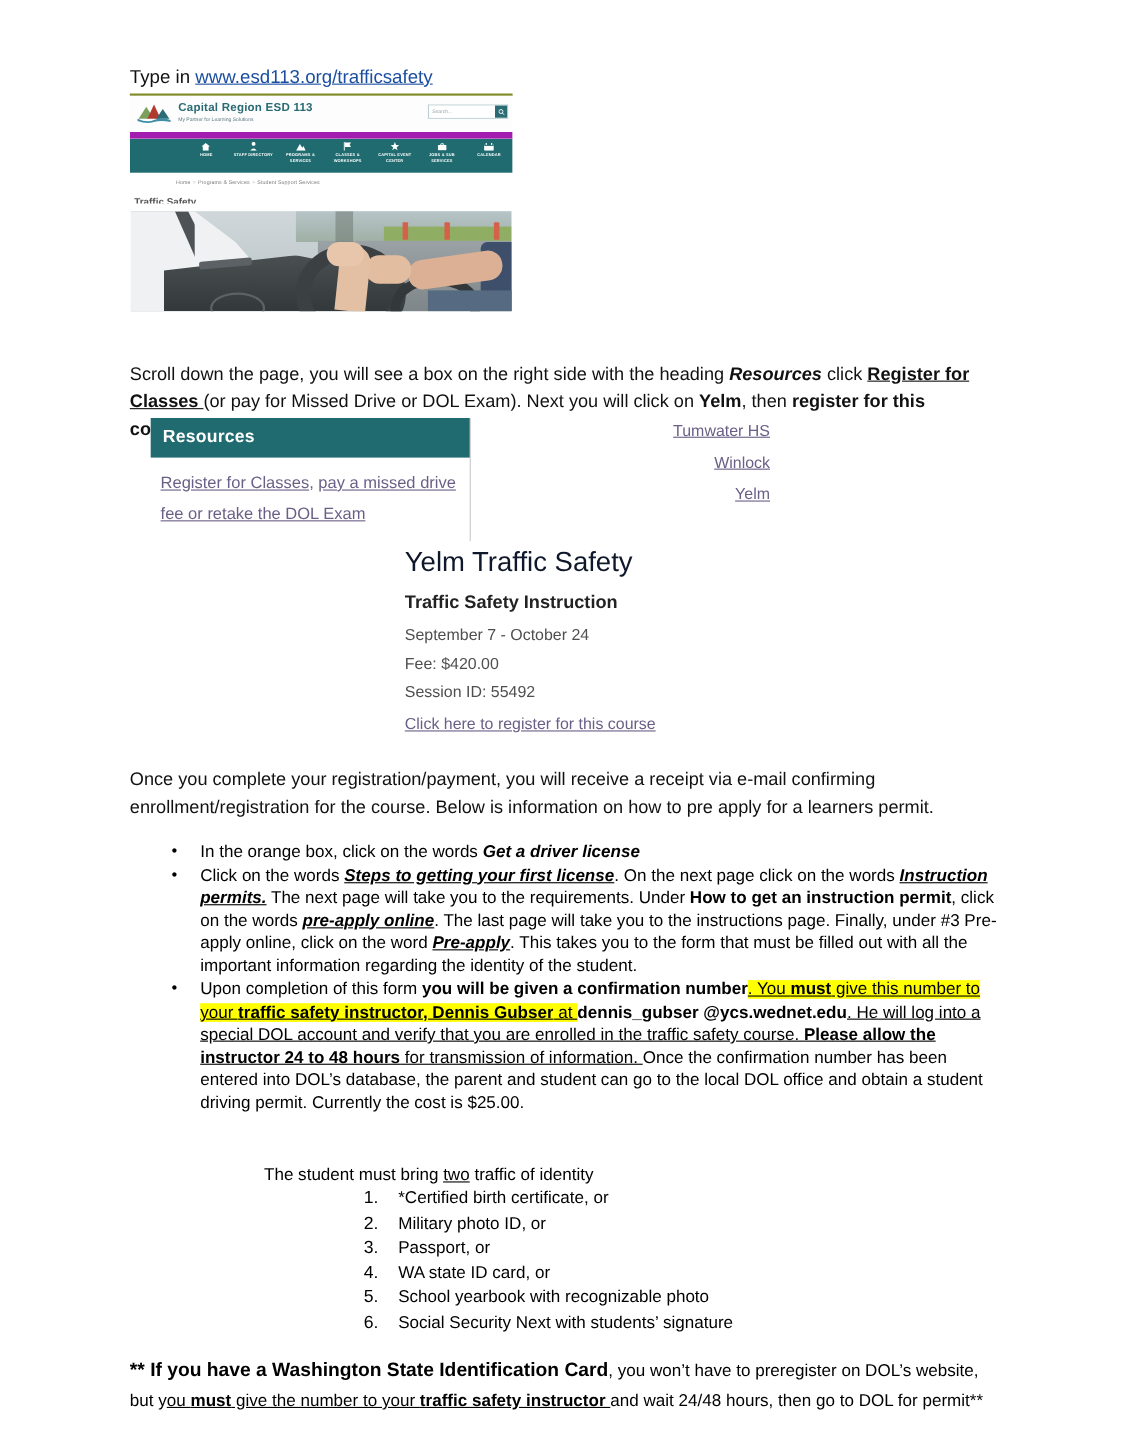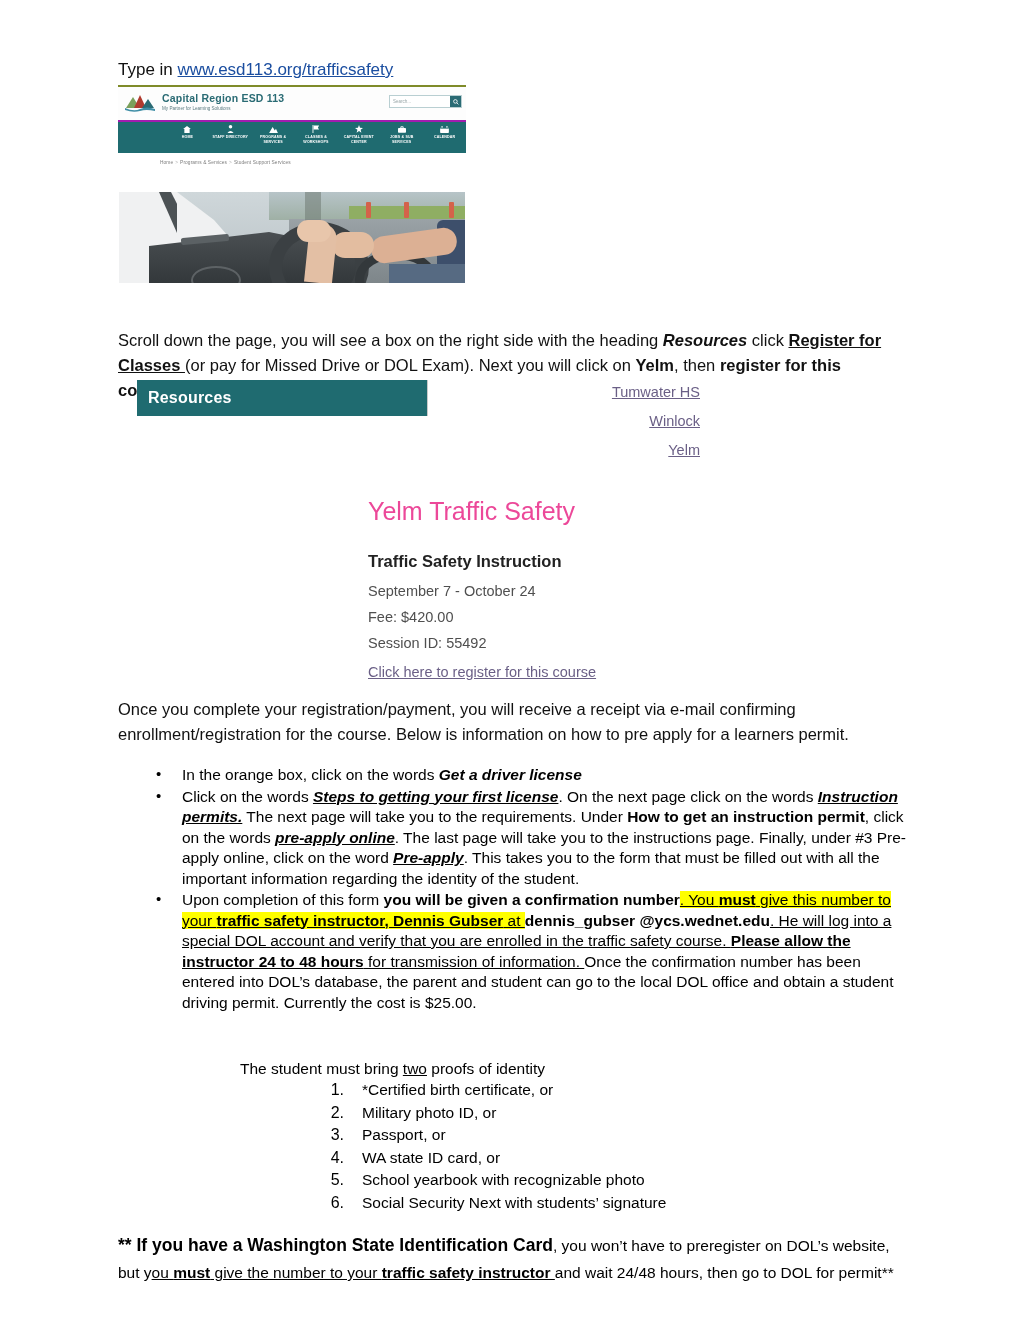--- a/index.html
+++ b/index.html
@@ -57,21 +57,21 @@
     width: 348px;
     height: 98px;
     background: #ffffff;
     overflow: hidden;
     border-top: 2px solid #7f8b29;
   }
   #site-header {
     position: relative;
     height: 33px;
     background: #fdfdfd;
-    border-bottom: 2px solid #a21caf;
+    border-bottom: 6px solid #a21caf;
   }
   #site-logo-mark {
     position: absolute;
     left: 6px;
     top: 6px;
     width: 32px;
     height: 20px;
   }
   #site-logo-text {
     position: absolute;
@@ -301,23 +301,23 @@
 
   
   #course-card {
     position: absolute;
     left: 368px;
     top: 495px;
     width: 320px;
   }
   #course-title {
     font-size: 25px;
-    color: #ec4899;
+    color: #0f172a;
     line-height: 33px;
-    margin-bottom: 20px;
+    margin-bottom: 7px;
   }
   #course-sub {
     font-size: 16.5px;
     font-weight: bold;
     color: #222;
     line-height: 26px;
     margin-bottom: 4px;
   }
   .course-meta {
     font-size: 14.5px;
@@ -505,20 +505,21 @@
             </svg>
         </div>
         <div class="nav-label">CALENDAR</div>
       </div>
     </div>
 
     <div id="site-breadcrumb">
       <span>Home</span><span class="crumb-sep">&gt;</span><span>Programs &amp; Services</span><span class="crumb-sep">&gt;</span><span>Student Support Services</span>
     </div>
 
+    <div id="site-pagetitle">Traffic Safety</div>
   </div>
 
   <div id="driving-photo">
     <div class="sky"></div>
     <div class="grass"></div>
     <div class="road"></div>
     <div class="cone1"></div>
     <div class="cone2"></div>
     <div class="cone3"></div>
     <div class="pillar"></div>
@@ -536,20 +537,23 @@
     <div class="arm-l"></div>
     <div class="hand-l"></div>
   </div>
 
   <div id="para-scroll" class="doc-line">
     <span>Scroll down the page, you will see a box on the right side with the heading </span><span class="bi">Resources</span><span> click </span><span class="bu">Register for Classes </span><span>(or pay for Missed Drive or DOL Exam). Next you will click on </span><span class="bold">Yelm</span><span>, then </span><span class="bold">register for this course</span><span>.</span>
   </div>
 
   <div id="resources-box">
     <div id="resources-head">Resources</div>
+    <div id="resources-body">
+      <a href="#">Register for Classes</a><span>, </span><a href="#">pay a missed drive fee or retake the DOL Exam</a>
+    </div>
   </div>
 
   <div id="school-links">
     <div>Tumwater HS</div>
     <div>Winlock</div>
     <div>Yelm</div>
   </div>
 
   <div id="course-card">
     <div id="course-title">Yelm Traffic Safety</div>
@@ -568,21 +572,21 @@
     </li>
     <li>
       <span>Click on the words </span><span class="biu">Steps to getting your first license</span><span>. On the next page click on the words </span><span class="biu">Instruction permits.</span><span> The next page will take you to the requirements. Under </span><span class="bold">How to get an instruction permit</span><span>, click on the words </span><span class="biu">pre-apply online</span><span>. The last page will take you to the instructions page. Finally, under #3 Pre-apply online, click on the word </span><span class="biu">Pre-apply</span><span>. This takes you to the form that must be filled out with all the important information regarding the identity of the student.</span>
     </li>
     <li>
       <span>Upon completion of this form </span><span class="bold">you will be given a confirmation number</span><span class="hl ul">. You </span><span class="hl bu">must</span><span class="hl ul"> give this number to your </span><span class="hl bu">traffic safety instructor, Dennis Gubser</span><span class="hl ul"> at </span><span class="bold">dennis_gubser @ycs.wednet.edu</span><span class="ul">. He will log into a special DOL account and verify that you are enrolled in the traffic safety course. </span><span class="bu">Please allow the instructor 24 to 48 hours</span><span class="ul"> for transmission of information. </span><span> Once the confirmation number has been entered into DOL’s database, the parent and student can go to the local DOL office and obtain a student driving permit. Currently the cost is $25.00.</span>
     </li>
   </ul>
 
   <div id="proofs-intro">
-    <span>The student must bring </span><span class="ul">two</span><span> proofs of identity</span>
+    <span>The student must bring </span><span class="ul">two</span><span> traffic of identity</span>
   </div>
   <ol id="proofs-list">
     <li><span class="num">1.</span><span>*Certified birth certificate, or</span></li>
     <li><span class="num">2.</span><span>Military photo ID, or</span></li>
     <li><span class="num">3.</span><span>Passport, or</span></li>
     <li><span class="num">4.</span><span>WA state ID card, or</span></li>
     <li><span class="num">5.</span><span>School yearbook with recognizable photo</span></li>
     <li><span class="num">6.</span><span>Social Security Next with students’ signature</span></li>
   </ol>
 

